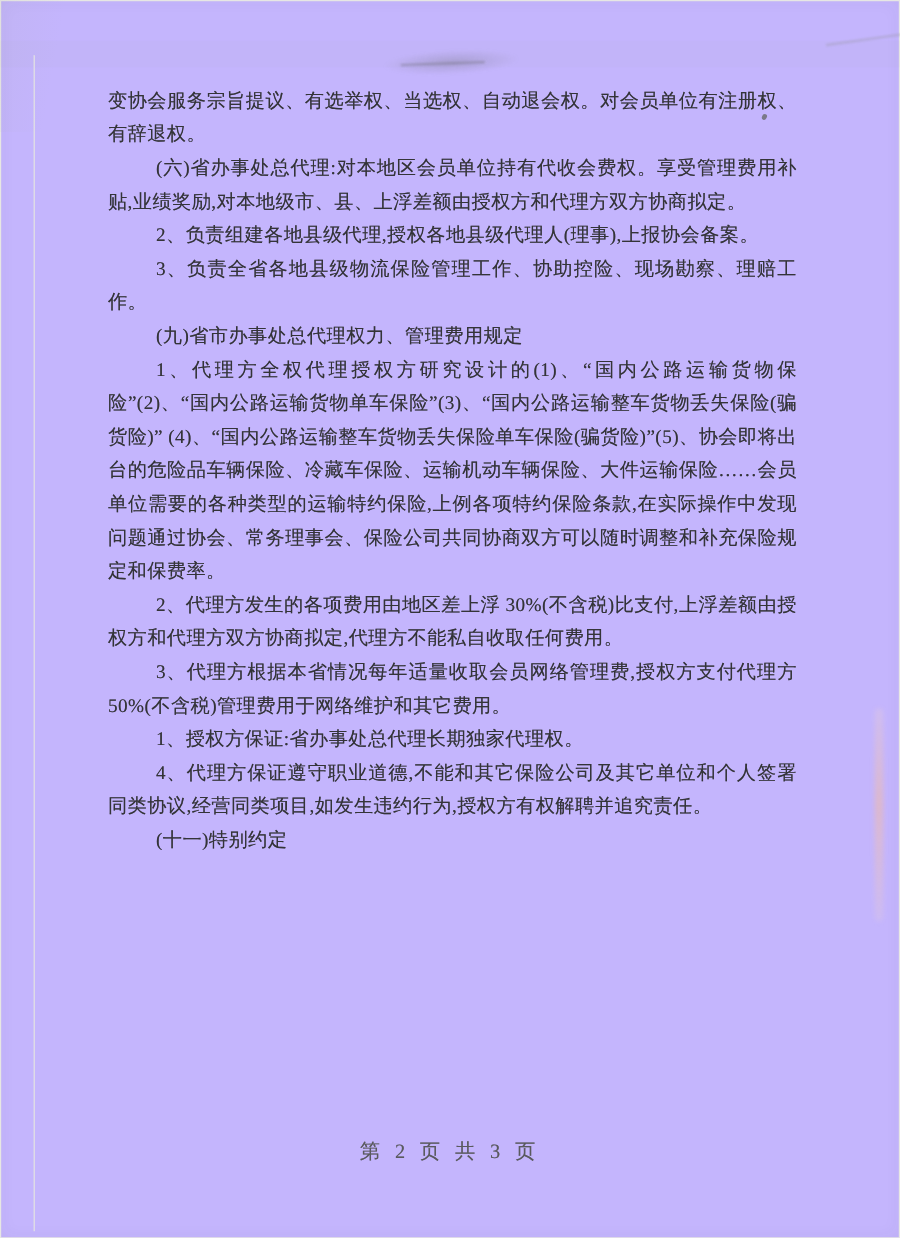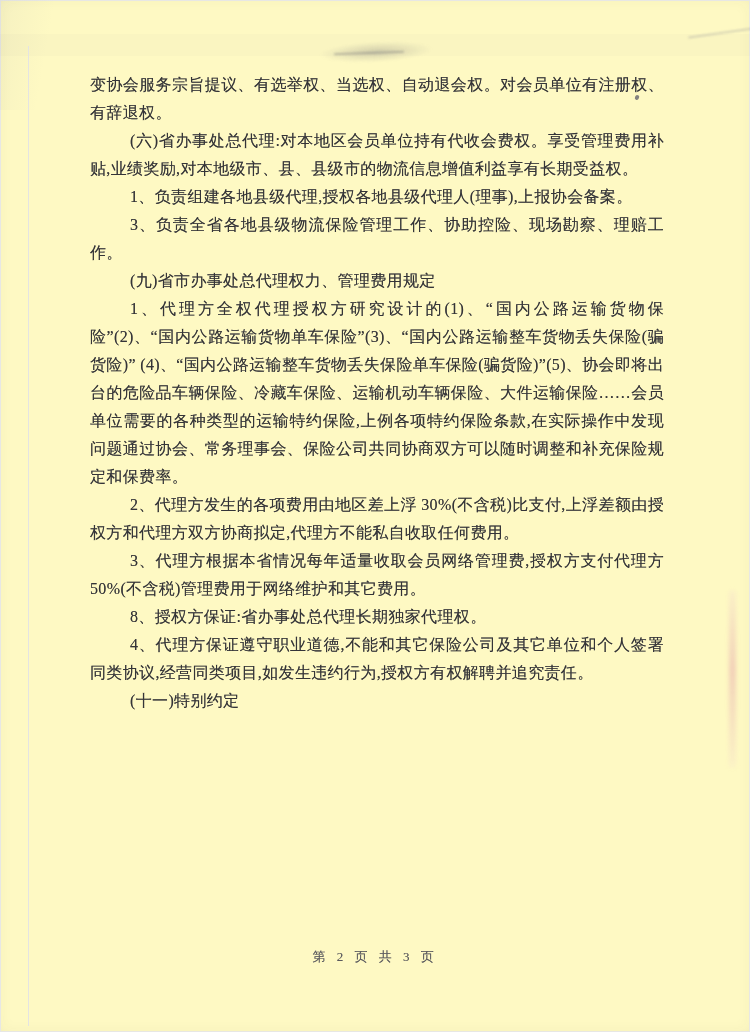--- a/index.html
+++ b/index.html
@@ -1,20 +1,20 @@
 <!DOCTYPE html>
 <html><head>
 <meta charset="utf-8">
 <style>
   html, body { margin: 0; padding: 0; background: #ffffff; }
   .page {
     position: relative;
     width: 750px;
     height: 1032px;
-    background: #fef9c3;
+    background: #c4b5fd;
     overflow: hidden;
     font-family: "Liberation Serif", "DejaVu Serif", serif;
     box-shadow: inset 0 0 0 1px #e7e7e4, inset 0 0 14px rgba(60,60,60,0.05);
   }
   .content {
     position: absolute;
     left: 90px;
     top: 71px;
     width: 574px;
     font-size: 16px;
@@ -25,21 +25,21 @@
     text-shadow: 0 0 0.5px rgba(50,50,55,0.55);
   }
   .para { margin: 0; text-indent: 2.5em; }
   .para.no-indent { text-indent: 0; }
   .footer {
     position: absolute;
     left: 0;
     right: 0;
     top: 948px;
     text-align: center;
-    font-size: 13px;
+    font-size: 17px;
     letter-spacing: 4px;
     color: #5a5a5e;
     text-shadow: 0 0 0.5px rgba(80,80,85,0.5);
   }
   
   .artifact { position: absolute; pointer-events: none; }
   .left-edge-line {
     left: 28px; top: 46px; width: 1px; height: 980px;
     background: #e4e4e2;
   }
@@ -92,28 +92,28 @@
   <div class="artifact top-band"></div>
   <div class="artifact left-edge-line"></div>
   <div class="artifact smudge-top"></div>
   <div class="artifact smudge-top-stroke"></div>
   <div class="artifact diag-streak"></div>
   <div class="artifact speck"></div>
   <div class="artifact pink-smear"></div>
 
   <div class="content">
     <p class="para no-indent">变协会服务宗旨提议、有选举权、当选权、自动退会权。对会员单位有注册权、有辞退权。</p>
-    <p class="para">(六)省办事处总代理:对本地区会员单位持有代收会费权。享受管理费用补贴,业绩奖励,对本地级市、县、县级市的物流信息增值利益享有长期受益权。</p>
-    <p class="para">1、负责组建各地县级代理,授权各地县级代理人(理事),上报协会备案。</p>
+    <p class="para">(六)省办事处总代理:对本地区会员单位持有代收会费权。享受管理费用补贴,业绩奖励,对本地级市、县、上浮差额由授权方和代理方双方协商拟定。</p>
+    <p class="para">2、负责组建各地县级代理,授权各地县级代理人(理事),上报协会备案。</p>
     <p class="para">3、负责全省各地县级物流保险管理工作、协助控险、现场勘察、理赔工作。</p>
     <p class="para">(九)省市办事处总代理权力、管理费用规定</p>
     <p class="para">1、代理方全权代理授权方研究设计的(1)、“国内公路运输货物保险”(2)、“国内公路运输货物单车保险”(3)、“国内公路运输整车货物丢失保险(骗货险)” (4)、“国内公路运输整车货物丢失保险单车保险(骗货险)”(5)、协会即将出台的危险品车辆保险、冷藏车保险、运输机动车辆保险、大件运输保险……会员单位需要的各种类型的运输特约保险,上例各项特约保险条款,在实际操作中发现问题通过协会、常务理事会、保险公司共同协商双方可以随时调整和补充保险规定和保费率。</p>
     <p class="para">2、代理方发生的各项费用由地区差上浮 30%(不含税)比支付,上浮差额由授权方和代理方双方协商拟定,代理方不能私自收取任何费用。</p>
     <p class="para">3、代理方根据本省情况每年适量收取会员网络管理费,授权方支付代理方 50%(不含税)管理费用于网络维护和其它费用。</p>
-    <p class="para">8、授权方保证:省办事处总代理长期独家代理权。</p>
+    <p class="para">1、授权方保证:省办事处总代理长期独家代理权。</p>
     <p class="para">4、代理方保证遵守职业道德,不能和其它保险公司及其它单位和个人签署同类协议,经营同类项目,如发生违约行为,授权方有权解聘并追究责任。</p>
     <p class="para">(十一)特别约定</p>
 
   </div>
 
   <div class="footer">第 2 页 共 3 页</div>
 
 </div>
 
 </body></html>

